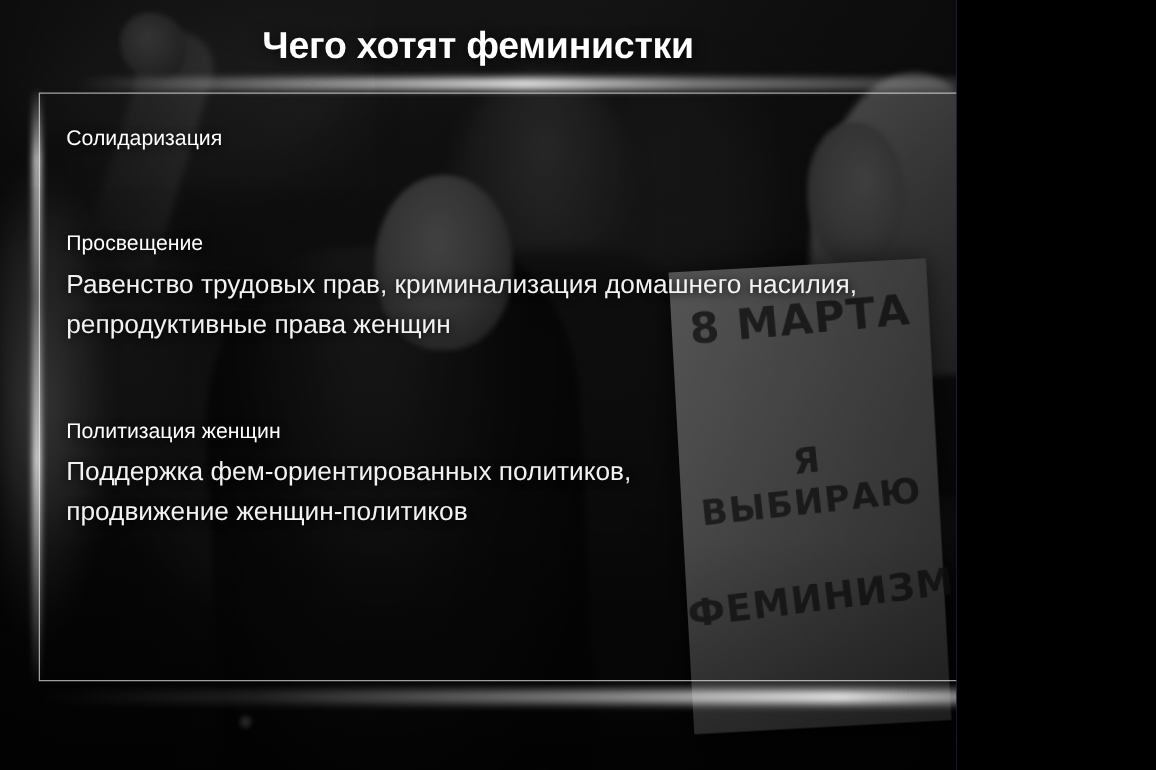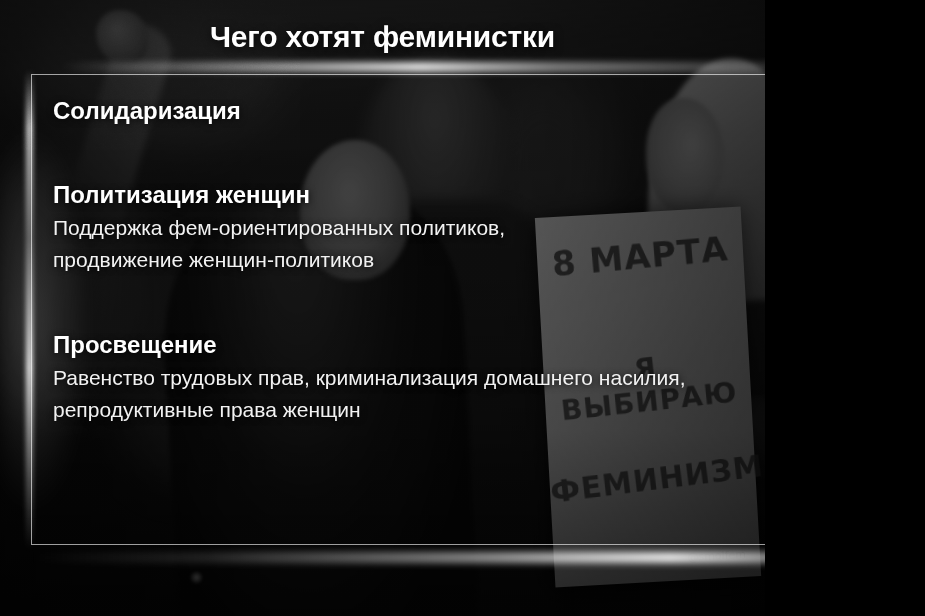--- a/index.html
+++ b/index.html
@@ -312,22 +312,22 @@
     position: absolute;
     left: 53px;
     top: 96px;
     width: 790px;
   }
   .block { margin-bottom: 54px; }
   .block:last-child { margin-bottom: 0; }
 
   .block-heading {
     color: #ffffff;
-    font-size: 24px;
-    font-weight: 700;
+    font-size: 17px;
+    font-weight: 400;
     line-height: 30px;
     text-shadow: 0 1px 7px rgba(0,0,0,.8);
     margin-bottom: 2px;
   }
   .block-body {
     color: #f2f2f2;
     font-size: 21px;
     font-weight: 400;
     line-height: 32px;
     text-shadow: 0 1px 7px rgba(0,0,0,.85);
@@ -413,26 +413,26 @@
 
   <div class="title">Чего хотят феминистки</div>
 
   <div class="blocks">
 
     <div class="block">
       <div class="block-heading">Солидаризация</div>
     </div>
 
     <div class="block">
+      <div class="block-heading">Просвещение</div>
+      <div class="block-body" style="max-width:695px;">Равенство трудовых прав, криминализация домашнего насилия, репродуктивные права женщин</div>
+    </div>
+
+    <div class="block">
       <div class="block-heading">Политизация женщин</div>
       <div class="block-body" style="max-width:470px;">Поддержка фем-ориентированных политиков, продвижение женщин-политиков</div>
     </div>
 
-    <div class="block">
-      <div class="block-heading">Просвещение</div>
-      <div class="block-body" style="max-width:695px;">Равенство трудовых прав, криминализация домашнего насилия, репродуктивные права женщин</div>
-    </div>
-
   </div>
 
   <div class="logo">7x7</div>
 
 </div>
 
 </body></html>

